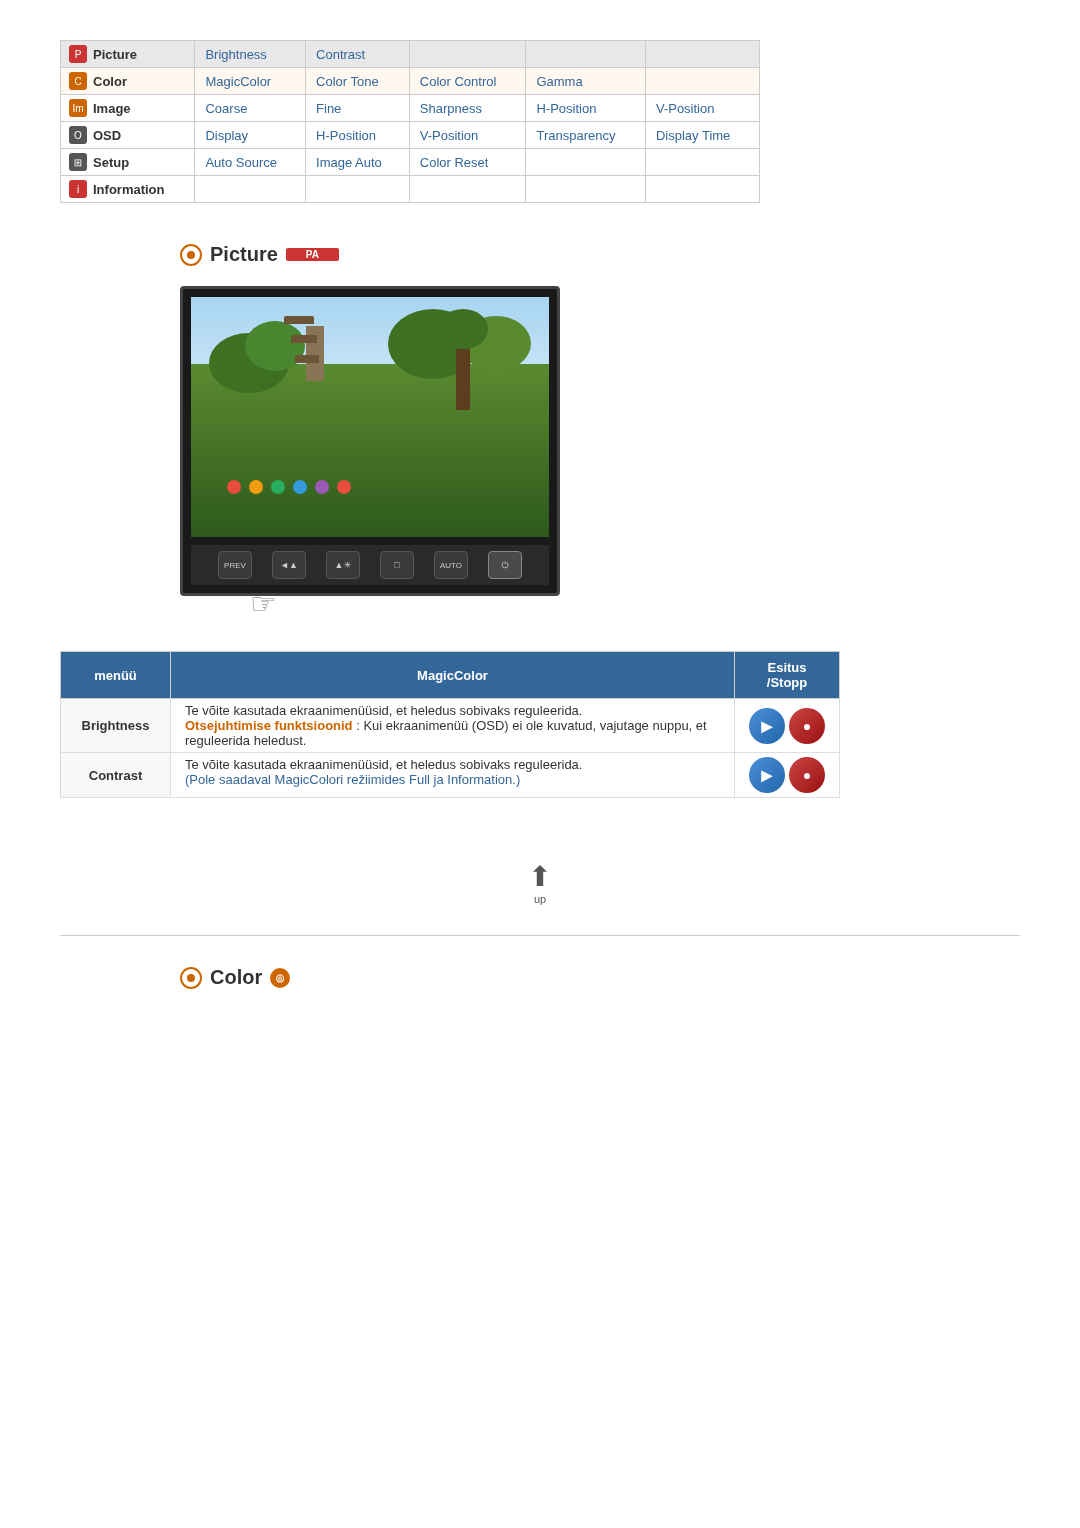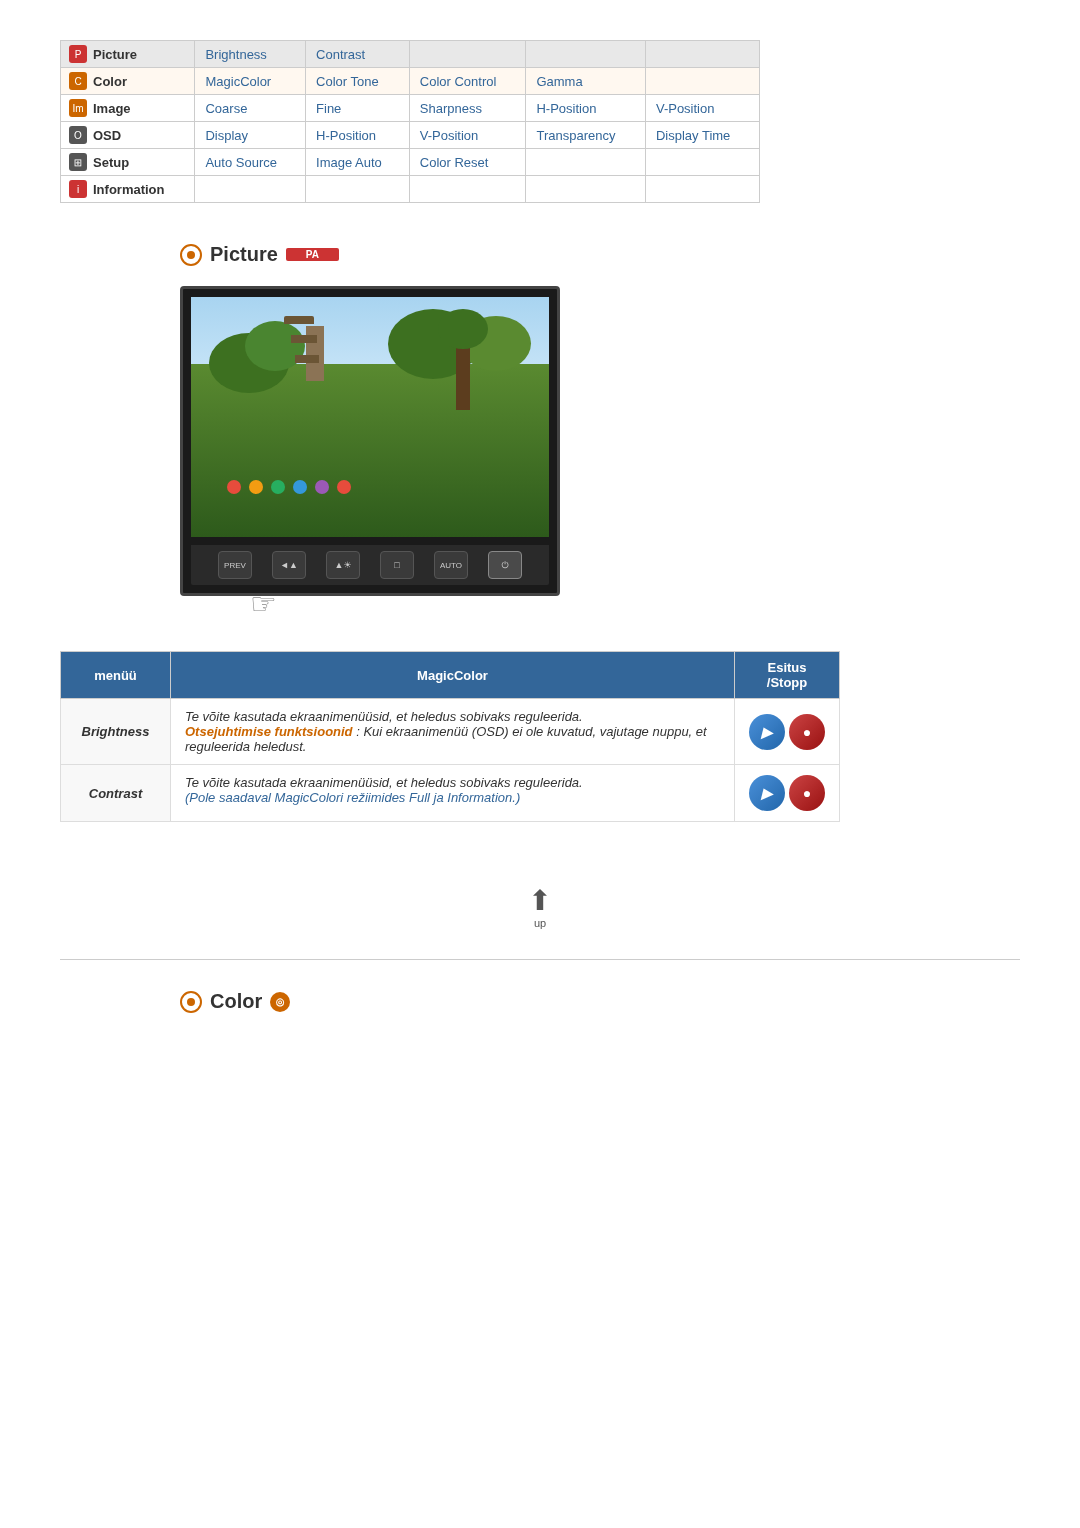--- a/index.html
+++ b/index.html
@@ -172,23 +172,22 @@
       text-align: center;
       border: 1px solid #ccc;
       font-size: 13px;
     }
     .desc-table th.menu-col { width: 110px; }
     .desc-table th.desc-col { }
     .desc-table th.btn-col { width: 100px; }
 
     .desc-table td {
       border: 1px solid #ddd;
-      padding: 10px 14px;
+      padding: 4px 14px;
       vertical-align: top;
-      font-style: italic;
     }
     .desc-table td.menu-cell {
       text-align: center;
       font-weight: bold;
       background: #f8f8f8;
       vertical-align: middle;
     }
     .desc-table td.btn-cell {
       text-align: center;
       vertical-align: middle;

